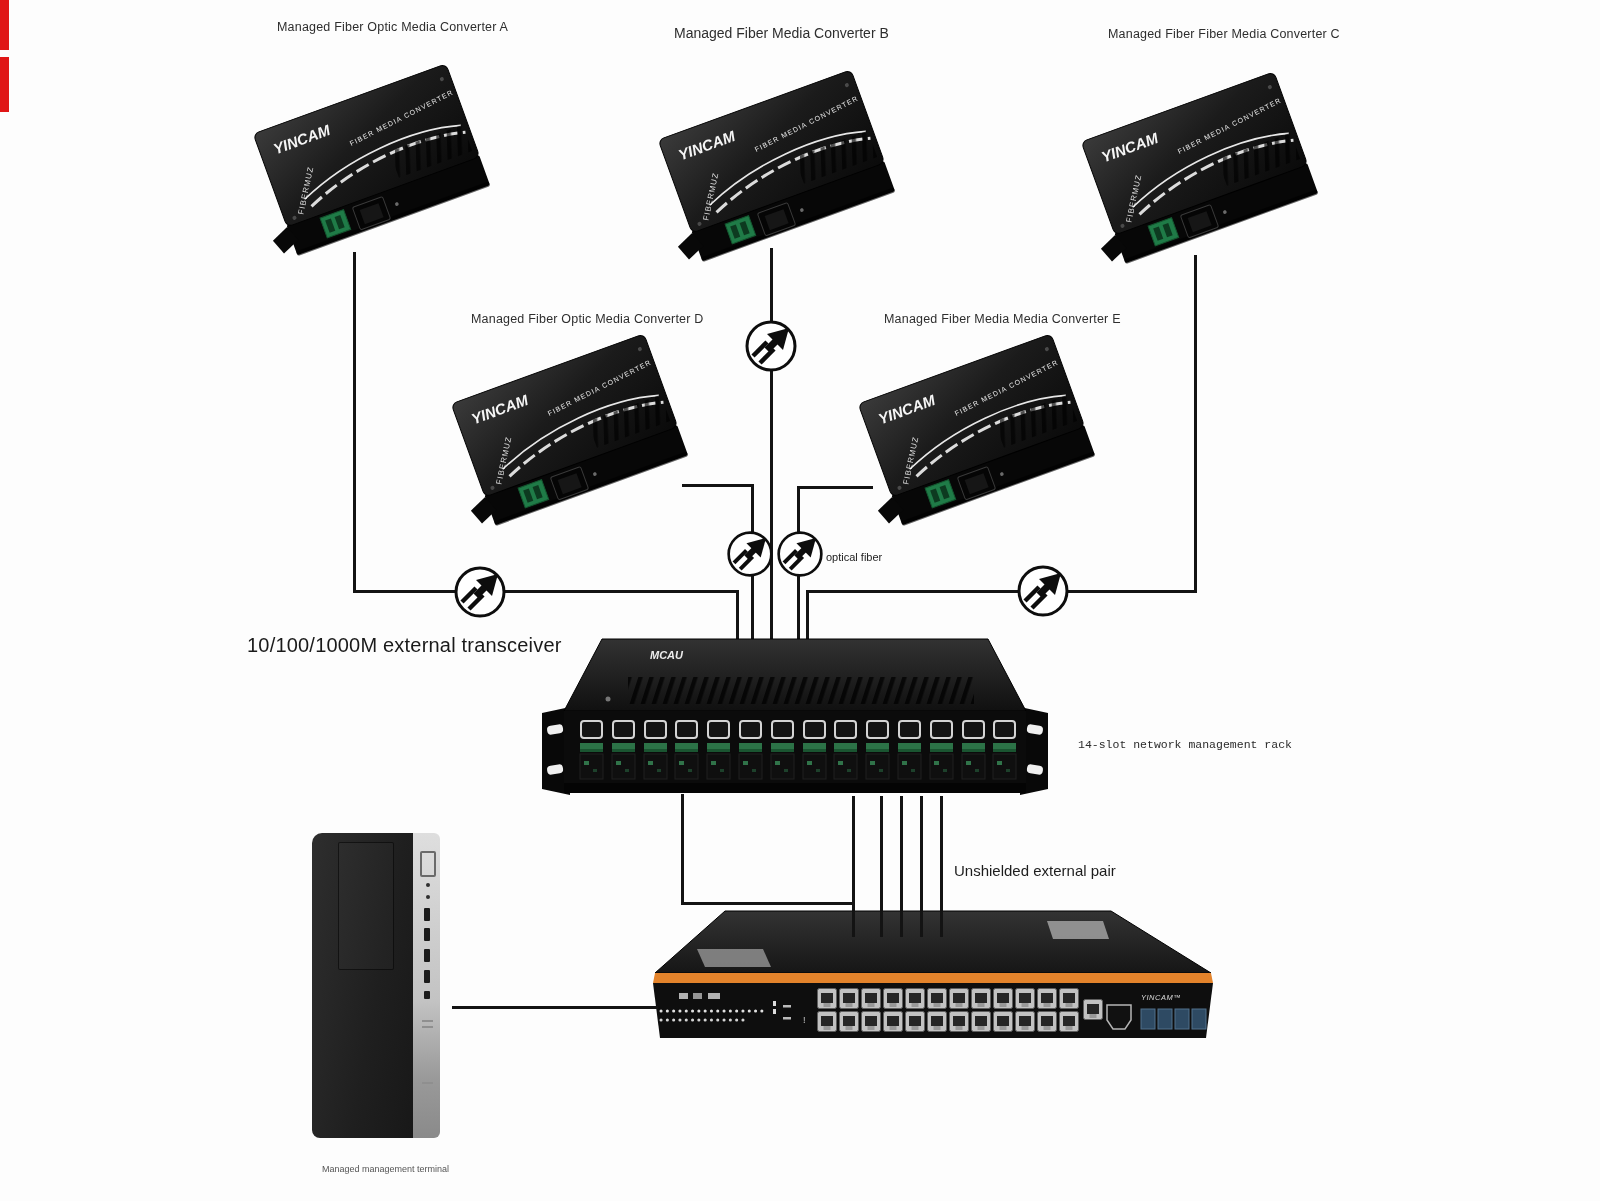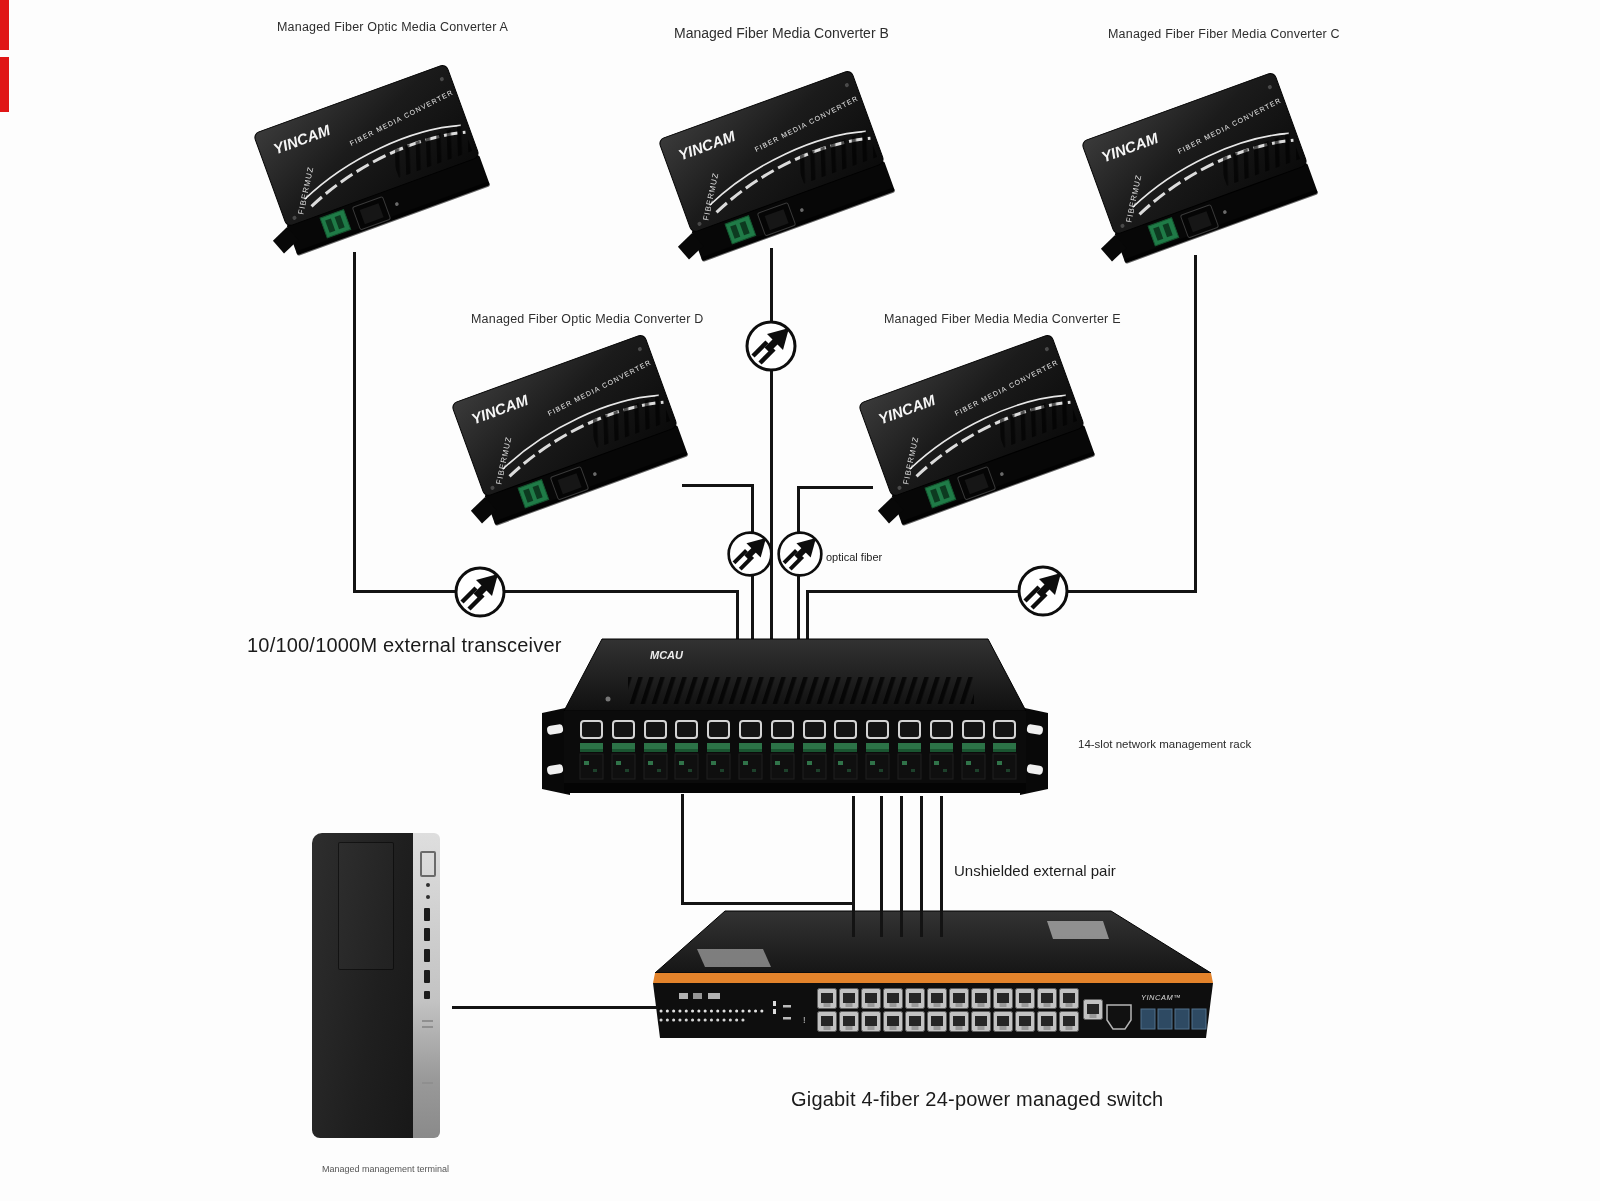--- a/index.html
+++ b/index.html
@@ -5,21 +5,21 @@
   html,body{margin:0;padding:0;background:#e9e9e9;}
   #stage{position:relative;width:1600px;height:1201px;background:#fdfdfd;overflow:hidden;
          font-family:"Liberation Sans",sans-serif;}
   .abs{position:absolute;}
   .line{position:absolute;background:#131313;z-index:2;}
   .line.z3{z-index:3;}
   .lbl{position:absolute;white-space:nowrap;color:#2e2e2e;z-index:5;}
   .lbl-conv{font-size:12.5px;letter-spacing:.2px;}
   .lbl-conv-b{font-size:14px;}
   .lbl-small{font-size:11px;color:#222;}
-  .lbl-rack{font-size:11.5px;color:#2b2b2b;}
+  .lbl-rack{font-size:11.5px;color:#2b2b2b;font-family:Liberation Mono, monospace;}
   .lbl-utp{font-size:15px;color:#1d1d1d;}
   .lbl-big{font-size:20px;color:#1a1a1a;letter-spacing:.2px;margin-left:28px;}
   .lbl-tiny{font-size:9px;color:#555;}
   .icon-circle{position:absolute;z-index:3;}
   .device{position:absolute;z-index:4;}
   .device-low{position:absolute;z-index:2;}
   svg text{font-family:"Liberation Sans",sans-serif;}
   
   #pc-body{left:312px;top:833px;width:101px;height:305px;z-index:4;
     background:linear-gradient(100deg,#2e2e2e,#1f1f1f 60%,#181818);border-radius:10px 0 0 8px;}
@@ -253,16 +253,15 @@
 
   <div class="lbl lbl-conv" style="left:277px;top:20px">Managed Fiber Optic Media Converter A</div>
   <div class="lbl lbl-conv-b" style="left:674px;top:25px">Managed Fiber Media Converter B</div>
   <div class="lbl lbl-conv" style="left:1108px;top:27px">Managed Fiber Fiber Media Converter C</div>
   <div class="lbl lbl-conv" style="left:471px;top:312px">Managed Fiber Optic Media Converter D</div>
   <div class="lbl lbl-conv" style="left:884px;top:312px">Managed Fiber Media Media Converter E</div>
   <div class="lbl lbl-small" style="left:826px;top:551px">optical fiber</div>
   <div class="lbl lbl-big" style="left:219px;top:634px">10/100/1000M external transceiver</div>
   <div class="lbl lbl-rack" style="left:1078px;top:738px">14-slot network management rack</div>
   <div class="lbl lbl-utp" style="left:954px;top:862px">Unshielded external pair</div>
-  <div class="lbl lbl-big" style="left:763px;top:1088px">Gigabit 4-fiber 24-power managed switch</div>
   <div class="lbl lbl-tiny" style="left:322px;top:1164px">Managed management terminal</div>
 
 </div>
 
 </body></html>

